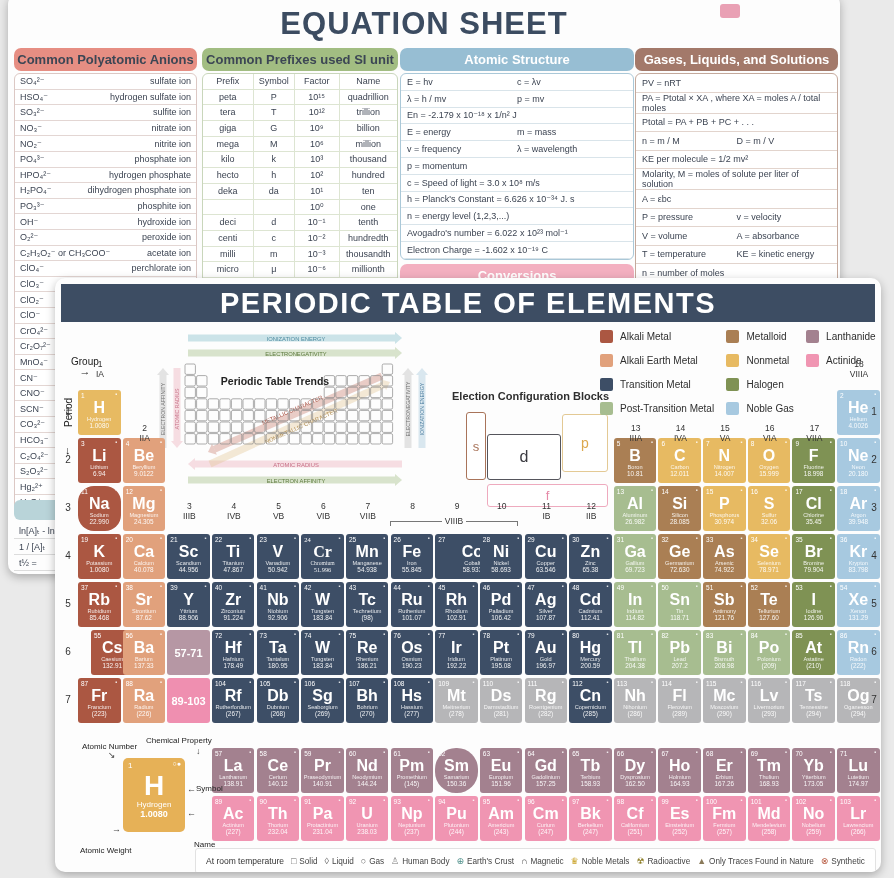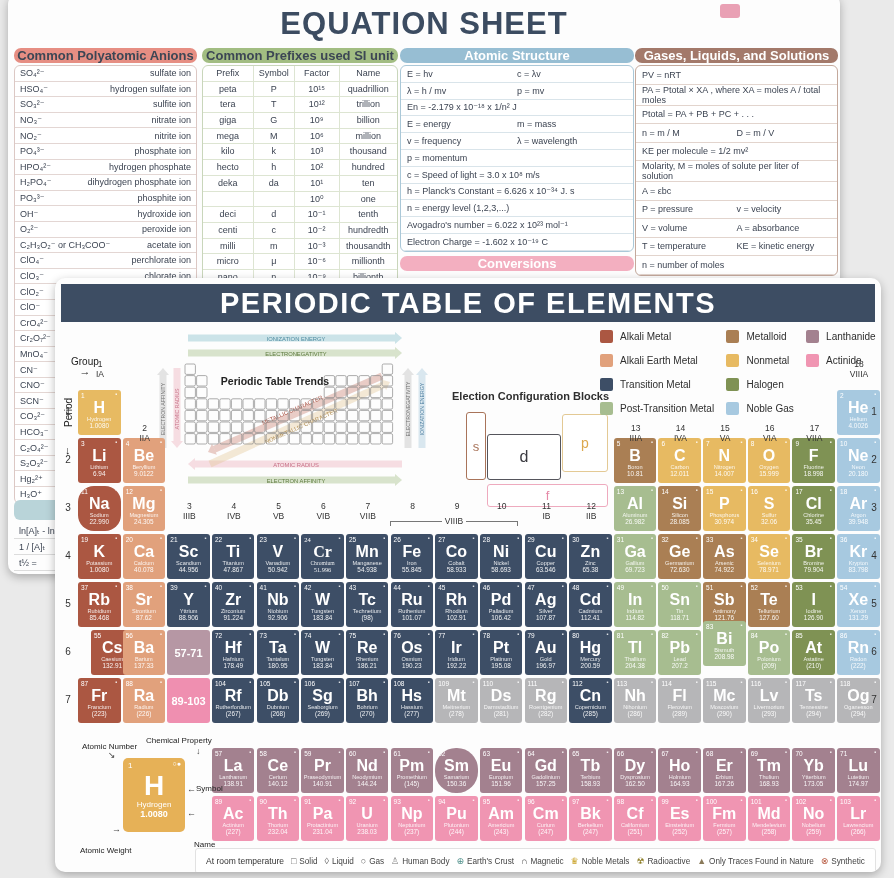--- a/index.html
+++ b/index.html
@@ -2,21 +2,21 @@
 <html><head>
 <meta charset="utf-8">
 <style>
   html,body{margin:0;padding:0;background:#e9e9e9;font-family:"Liberation Sans","DejaVu Sans",sans-serif;}
   .stage{position:relative;width:894px;height:878px;overflow:hidden;background:#eaeaea;}
   .poster{position:absolute;background:#fdfdfd;border-radius:10px;box-shadow:0 3px 10px rgba(0,0,0,.28);}
   #poster1{left:8px;top:-6px;width:832px;height:580px;z-index:1;overflow:hidden;}
   #poster2{left:55px;top:278px;width:826px;height:594px;z-index:2;overflow:hidden;}
   .eq-title{position:absolute;left:0;top:12px;width:100%;text-align:center;font-size:31px;font-weight:800;letter-spacing:1px;color:#3c4c61;}
   .col{position:absolute;top:54px;}
-  .hdr{height:15px;border-radius:7px;display:flex;align-items:center;justify-content:center;font-size:13px;font-weight:700;margin-bottom:2px;}
+  .hdr{height:23px;border-radius:7px;display:flex;align-items:center;justify-content:center;font-size:13px;font-weight:700;margin-bottom:2px;}
   .hdr-anions{background:#e68e83;color:#3c4654;}
   .hdr-prefixes{background:#a2bd82;color:#3c4654;}
   .hdr-atomic{background:#97bed3;color:#fff;}
   .hdr-gases{background:#a3796a;color:#fff;}
   .hdr-conversions{background:#f3afc0;color:#fff;margin-top:4px;}
   .col-body{background:#fff;border-radius:6px;overflow:hidden;}
   .anions-b{border:1px solid #dcc8c4;}
   .prefixes-b{border:1px solid #c9d6bb;}
   .atomic-b{border:1px solid #aac8d8;}
   .gases-b{border:1px solid #c4a99c;}
@@ -774,21 +774,21 @@
           <div class="nm">Manganese</div>
           <div class="wt">54.938</div>
         </div>
         <div class="cell" style="left: 335.55px; top: 256px; background: rgb(61, 78, 102);">
           <span class="num">26</span>
           <span class="picon">▪</span>
           <div class="sym">Fe</div>
           <div class="nm">Iron</div>
           <div class="wt">55.845</div>
         </div>
-        <div class="cell" style="left: 380.2px; top: 256px; background: rgb(61, 78, 102);">
+        <div class="cell" style="left: 380.2px; top: 256px; background: rgb(61, 78, 102); padding-left: 16px;">
           <span class="num">27</span>
           <span class="picon">▪</span>
           <div class="sym">Co</div>
           <div class="nm">Cobalt</div>
           <div class="wt">58.933</div>
         </div>
         <div class="cell" style="left: 424.85px; top: 256px; background: rgb(61, 78, 102);">
           <span class="num">28</span>
           <span class="picon">▪</span>
           <div class="sym">Ni</div>
@@ -1061,21 +1061,21 @@
           <div class="nm">Thallium</div>
           <div class="wt">204.38</div>
         </div>
         <div class="cell" style="left: 603.45px; top: 352px; background: rgb(167, 189, 144);">
           <span class="num">82</span>
           <span class="picon">▪</span>
           <div class="sym">Pb</div>
           <div class="nm">Lead</div>
           <div class="wt">207.2</div>
         </div>
-        <div class="cell" style="left: 648.1px; top: 343px; background: rgb(167, 189, 144);">
+        <div class="cell" style="left: 648.1px; top: 352px; background: rgb(167, 189, 144);">
           <span class="num">83</span>
           <span class="picon">▪</span>
           <div class="sym">Bi</div>
           <div class="nm">Bismuth</div>
           <div class="wt">208.98</div>
         </div>
         <div class="cell" style="left: 692.75px; top: 352px; background: rgb(167, 189, 144);">
           <span class="num">84</span>
           <span class="picon">▪</span>
           <div class="sym">Po</div>

